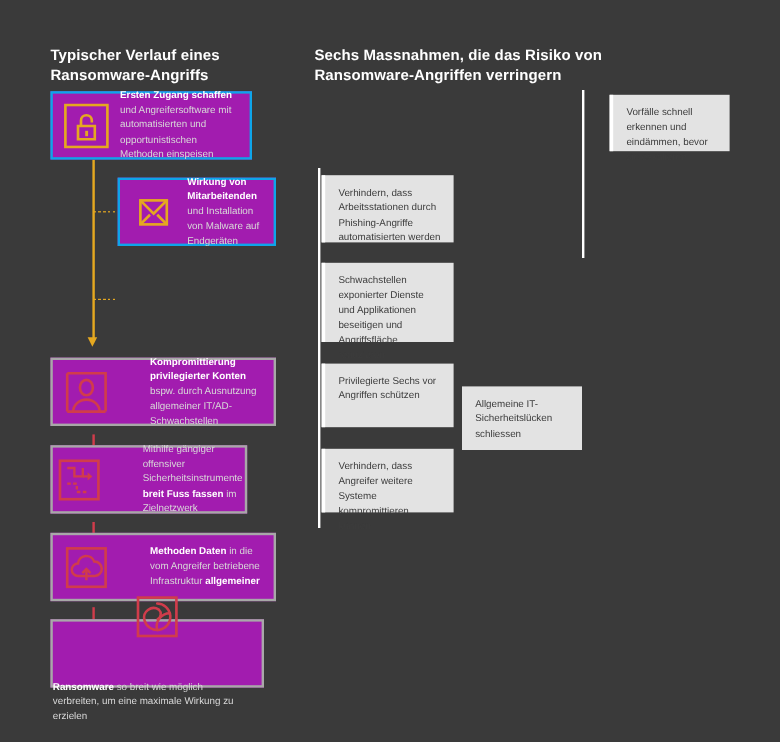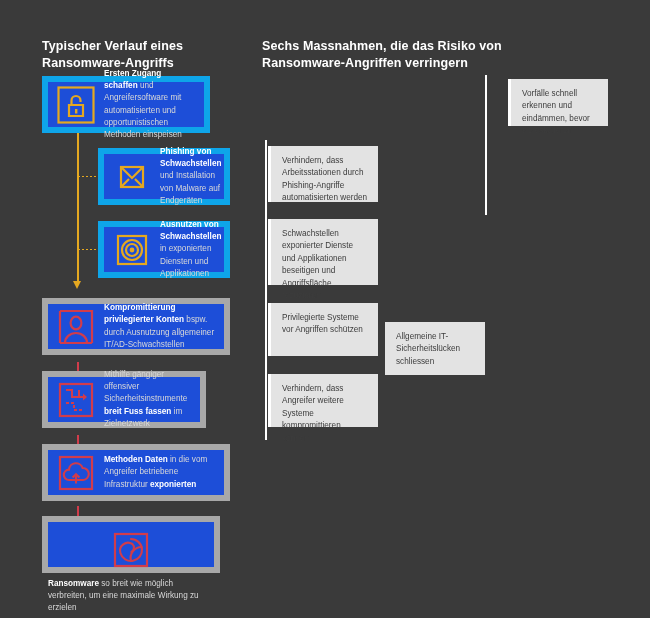--- a/index.html
+++ b/index.html
@@ -31,27 +31,28 @@
     line-height: 1.35;
     letter-spacing: 0.1px;
   }
   #heading-left  { left: 42px;  top: 38px;  width: 220px; }
   #heading-right { left: 262px; top: 38px;  width: 250px; }
 
   
   .flow-box {
     position: absolute;
     box-sizing: border-box;
-    border: 6px solid #0ea5e9;
-    background: #1d4ed8;
+    border: 2px solid #0ea5e9;
+    background: #a21caf;
     display: flex;
     align-items: center;
     padding: 0;
-  }
-  .flow-box.red { border-color: #a8a8a8; }
+    justify-content: center;
+  }
+  .flow-box.red { border-color: #a8a8a8; gap: 25px; }
 
   .icon-cell {
     width: 56px;
     flex: 0 0 56px;
     display: flex;
     align-items: center;
     justify-content: center;
   }
   .flow-text {
     flex: 1 1 auto;
@@ -146,34 +147,23 @@
   </div>
 
   <div class="flow-box" style="left:98px; top:148px; width:132px; height:57px;">
     <div class="icon-cell">
       <svg width="36" height="36" viewBox="0 0 36 36">
         <rect x="7" y="8" width="22" height="20" fill="none" stroke="#e5a820" stroke-width="2.2"></rect>
         <path d="M7 8 L18 19 L29 8" fill="none" stroke="#e5a820" stroke-width="2.2"></path>
         <path d="M7 28 L15 20 M29 28 L21 20" fill="none" stroke="#e5a820" stroke-width="2.2"></path>
       </svg>
     </div>
-    <div class="flow-text"><b>Phishing von Schwachstellen</b> und Installation von Malware auf Endgeräten</div>
-  </div>
-
-  <div class="flow-box" style="left:98px; top:221px; width:132px; height:57px;">
-    <div class="icon-cell">
-      <svg width="36" height="36" viewBox="0 0 36 36">
-        <rect x="4" y="4" width="28" height="28" fill="none" stroke="#e5a820" stroke-width="2.2"></rect>
-        <circle cx="18" cy="18" r="10" fill="none" stroke="#e5a820" stroke-width="2.2"></circle>
-        <circle cx="18" cy="18" r="6" fill="none" stroke="#e5a820" stroke-width="2.2"></circle>
-        <circle cx="18" cy="18" r="2.4" fill="#e5a820"></circle>
-      </svg>
-    </div>
-    <div class="flow-text"><b>Ausnutzen von Schwachstellen</b> in exponierten Diensten und Applikationen</div>
-  </div>
+    <div class="flow-text"><b>Wirkung von Mitarbeitenden</b> und Installation von Malware auf Endgeräten</div>
+  </div>
+
 
   <div class="flow-box red" style="left:42px; top:298px; width:188px; height:57px;">
     <div class="icon-cell">
       <svg width="38" height="38" viewBox="0 0 38 38">
         <path d="M3 3 h32 v32" fill="none" stroke="#d13c4b" stroke-width="2.2"></path>
         <path d="M3 3 v32 M35 35 h-32" fill="none" stroke="#d13c4b" stroke-width="2.2"></path>
         <ellipse cx="19" cy="15" rx="5.4" ry="6.4" fill="none" stroke="#d13c4b" stroke-width="2.2"></ellipse>
         <path d="M8 35 a11 10 0 0 1 22 0" fill="none" stroke="#d13c4b" stroke-width="2.2"></path>
       </svg>
     </div>
@@ -195,21 +185,21 @@
 
   <div class="flow-box red" style="left:42px; top:444px; width:188px; height:57px;">
     <div class="icon-cell">
       <svg width="38" height="38" viewBox="0 0 38 38">
         <rect x="3" y="3" width="32" height="32" fill="none" stroke="#d13c4b" stroke-width="2.2"></rect>
         <path d="M12 26 a5.2 5.2 0 0 1 0-10.4 a7 7 0 0 1 13.6-1.6 a5 5 0 0 1 0.4 12 z" fill="none" stroke="#d13c4b" stroke-width="2.1"></path>
         <path d="M19 29.5 v-9" fill="none" stroke="#d13c4b" stroke-width="2.1"></path>
         <path d="M15.6 23.6 L19 20.2 L22.4 23.6" fill="none" stroke="#d13c4b" stroke-width="2.1"></path>
       </svg>
     </div>
-    <div class="flow-text"><b>Methoden Daten</b> in die vom Angreifer betriebene Infrastruktur <b>exponierten</b></div>
+    <div class="flow-text"><b>Methoden Daten</b> in die vom Angreifer betriebene Infrastruktur <b>allgemeiner</b></div>
   </div>
 
   <div class="flow-box red" style="left:42px; top:516px; width:178px; height:57px;flex-direction:column;">
     <div class="icon-cell">
       <svg width="38" height="38" viewBox="0 0 38 38">
         <rect x="3" y="3" width="32" height="32" fill="none" stroke="#d13c4b" stroke-width="2.2"></rect>
         <path d="M19 8 a11 11 0 1 1 -10.6 14 a8 8 0 0 1 12-9 a5 5 0 0 1 -1 8" fill="none" stroke="#d13c4b" stroke-width="2.1" stroke-linecap="round"></path>
         <path d="M19 30 a11 11 0 0 1 10.6 -14" fill="none" stroke="#d13c4b" stroke-width="2.1" stroke-linecap="round"></path>
       </svg>
     </div>
@@ -218,19 +208,19 @@
 
   <div class="measure-rail" style="left:485px; top:75px; height:140px;"></div>
   <div class="measure-box" style="left:508px; top:79px; width:100px; height:47px;">Vorfälle schnell erkennen und eindämmen, bevor sie eskalieren</div>
 
   <div class="measure-rail" style="left:265px; top:140px; height:300px;"></div>
 
   <div class="measure-box" style="left:268px; top:146px; width:110px; height:56px;">Verhindern, dass Arbeitsstationen durch Phishing-Angriffe automatisierten werden</div>
 
   <div class="measure-box" style="left:268px; top:219px; width:110px; height:66px;">Schwachstellen exponierter Dienste und Applikationen beseitigen und Angriffsfläche reduzieren</div>
 
-  <div class="measure-box" style="left:268px; top:303px; width:110px; height:53px;">Privilegierte Systeme vor Angriffen schützen</div>
+  <div class="measure-box" style="left:268px; top:303px; width:110px; height:53px;">Privilegierte Sechs vor Angriffen schützen</div>
 
   <div class="measure-box" style="left:385px; top:303px; width:100px; height:53px; border-left:none;margin-top:19px;">Allgemeine IT-Sicherheitslücken schliessen</div>
 
   <div class="measure-box" style="left:268px; top:374px; width:110px; height:53px;">Verhindern, dass Angreifer weitere Systeme kompromittieren können</div>
 
 </div>
 
 </body></html>

